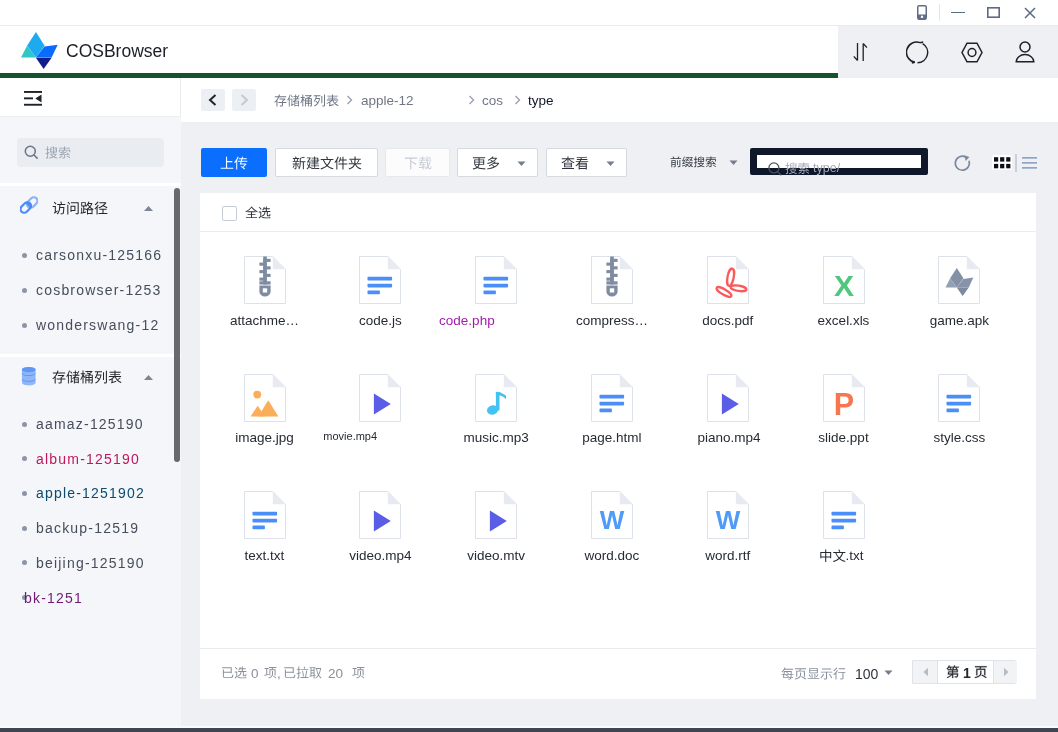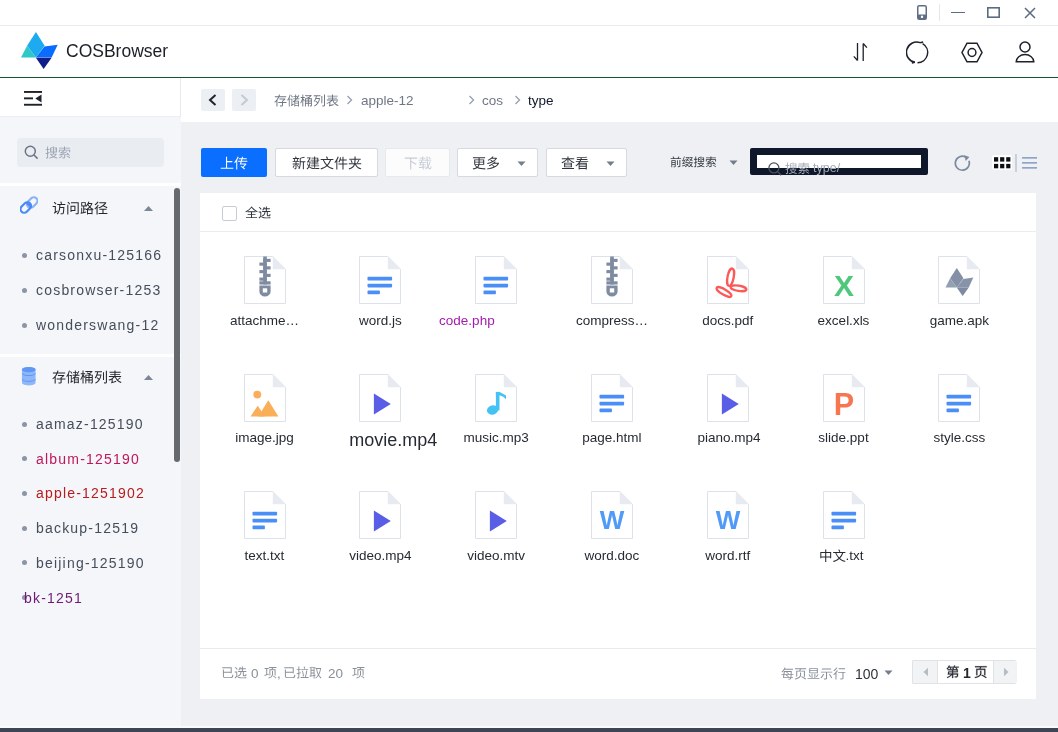--- a/index.html
+++ b/index.html
@@ -59,21 +59,21 @@
   <div class="abs" style="left:939px;top:4px;width:1px;height:17px;background:#e3e6eb"></div>
   <div class="abs" style="left:951px;top:11.5px;width:14px;height:1.6px;background:#5b6b84"></div>
   <svg class="abs" style="left:987px;top:6.5px" width="13" height="11" viewBox="0 0 13 11">
         <rect x="0.8" y="0.8" width="11.4" height="9.4" fill="none" stroke="#5b6b84" stroke-width="1.6"></rect>
       </svg>
   <svg class="abs" style="left:1023.5px;top:6.5px" width="12" height="12" viewBox="0 0 12 12">
         <path d="M1,1 L11,11 M11,1 L1,11" stroke="#5b6b84" stroke-width="1.5"></path>
       </svg>
 </div>
 
-<div class="abs" style="left:0;top:26px;width:1058px;height:52px;background:#fff;border-bottom:1px solid #14532d">
+<div class="abs" style="left:0;top:26px;width:838px;height:52px;background:#fff;border-bottom:5px solid #14532d">
   <svg class="abs" style="left:21px;top:6px" width="37" height="37" viewBox="0 0 36 36">
         <path d="M14.5,0 L23,13.3 L14.5,24.9 L5.9,13.3 Z" fill="#1daaf1"></path>
         <path d="M5.9,13.3 L0,24.9 L14.5,24.9 Z" fill="#2fc7c7"></path>
         <path d="M14.5,24.9 L22.8,14 L35.7,12.3 L29.8,24.9 Z" fill="#0a6cff"></path>
         <path d="M14.5,25 L29.8,25 L22,36 Z" fill="#111e89"></path>
       </svg>
   <div class="abs" style="left:66px;top:15px;font-size:17.5px;color:#1b1f26">COSBrowser</div>
   <svg class="abs" style="left:852px;top:16px" width="18" height="20" viewBox="0 0 18 20">
     <g stroke="#1c212b" stroke-width="1.3" fill="none">
           <path d="M5.5,1 V18.5 M5.5,18.5 L1.8,14.4"></path>
@@ -166,21 +166,21 @@
     <div style="position:absolute;left:36px;top:247px;font-size:14px;letter-spacing:1.2px;color:#464e5c;white-space:nowrap;width:140px;overflow:hidden">carsonxu-125166</div>
     <span style="position:absolute;left:21.5px;top:287.5px;width:5px;height:5px;border-radius:50%;background:#8b95a6"></span>
     <div style="position:absolute;left:36px;top:282px;font-size:14px;letter-spacing:1.2px;color:#464e5c;white-space:nowrap;width:140px;overflow:hidden">cosbrowser-1253</div>
     <span style="position:absolute;left:21.5px;top:322.5px;width:5px;height:5px;border-radius:50%;background:#8b95a6"></span>
     <div style="position:absolute;left:36px;top:317px;font-size:14px;letter-spacing:1.2px;color:#464e5c;white-space:nowrap;width:140px;overflow:hidden">wonderswang-12</div>
     <span style="position:absolute;left:21.5px;top:421.5px;width:5px;height:5px;border-radius:50%;background:#8b95a6"></span>
     <div style="position:absolute;left:36px;top:416px;font-size:14px;letter-spacing:1.2px;color:#464e5c;white-space:nowrap;width:140px;overflow:hidden">aamaz-125190</div>
     <span style="position:absolute;left:21.5px;top:456.2px;width:5px;height:5px;border-radius:50%;background:#8b95a6"></span>
     <div style="position:absolute;left:36px;top:450.7px;font-size:14px;letter-spacing:1.2px;color:#be185d;white-space:nowrap;width:140px;overflow:hidden">album-125190</div>
     <span style="position:absolute;left:21.5px;top:490.9px;width:5px;height:5px;border-radius:50%;background:#8b95a6"></span>
-    <div style="position:absolute;left:36px;top:485.4px;font-size:14px;letter-spacing:1.2px;color:#b91c1c;white-space:nowrap;width:140px;overflow:hidden">apple-1251902</div>
+    <div style="position:absolute;left:36px;top:485.4px;font-size:14px;letter-spacing:1.2px;color:#0c4a6e;white-space:nowrap;width:140px;overflow:hidden">apple-1251902</div>
     <span style="position:absolute;left:21.5px;top:525.6px;width:5px;height:5px;border-radius:50%;background:#8b95a6"></span>
     <div style="position:absolute;left:36px;top:520.1px;font-size:14px;letter-spacing:1.2px;color:#464e5c;white-space:nowrap;width:140px;overflow:hidden">backup-12519</div>
     <span style="position:absolute;left:21.5px;top:560.3px;width:5px;height:5px;border-radius:50%;background:#8b95a6"></span>
     <div style="position:absolute;left:36px;top:554.8px;font-size:14px;letter-spacing:1.2px;color:#464e5c;white-space:nowrap;width:140px;overflow:hidden">beijing-125190</div>
     <span style="position:absolute;left:21.5px;top:595px;width:5px;height:5px;border-radius:50%;background:#8b95a6"></span>
     <div style="position:absolute;left:24px;top:589.5px;font-size:14px;letter-spacing:1.2px;color:#701a75;white-space:nowrap;width:140px;overflow:hidden">bk-1251</div>
 <div class="abs" style="left:173.5px;top:188px;width:6px;height:274px;background:#66696e;border-radius:3px"></div>
 
 <div class="abs" style="left:181px;top:78px;width:877px;height:44px;background:#fff">
   <div class="abs" style="left:20px;top:11px;width:24px;height:22px;background:#eceff3;border-radius:2px">
@@ -323,21 +323,21 @@
         <rect x="18.8" y="32.3" width="4.4" height="4.2" fill="#fff"></rect>
       </svg></div>
     <div style="position:absolute;left:207.5px;top:312.5px;width:114px;text-align:center;font-size:13.5px;color:#262b33;white-space:nowrap">attachme…</div>
     <div style="position:absolute;left:359.3px;top:256px;width:42px;height:48px"><svg width="42" height="48" viewBox="0 0 42 48">
         <path d="M0.5,0.5 H28.8 L41.5,13.2 V47.5 H0.5 Z" fill="#fff" stroke="#dde1e9" stroke-width="1"></path>
         <path d="M28.8,0.5 L41.5,13.2 H28.8 Z" fill="#e7eaf0"></path>
         <rect x="8.5" y="20.8" width="24.6" height="3.7" rx="0.8" fill="#4a8ef8"></rect>
         <rect x="8.5" y="27.7" width="24.6" height="3.7" rx="0.8" fill="#4a8ef8"></rect>
         <rect x="8.5" y="34.6" width="12.4" height="3.7" rx="0.8" fill="#4a8ef8"></rect>
       </svg></div>
-    <div style="position:absolute;left:323.3px;top:312.5px;width:114px;text-align:center;font-size:13.5px;color:#262b33;white-space:nowrap">word.js</div>
+    <div style="position:absolute;left:323.3px;top:312.5px;width:114px;text-align:center;font-size:13.5px;color:#262b33;white-space:nowrap">code.js</div>
     <div style="position:absolute;left:475.1px;top:256px;width:42px;height:48px"><svg width="42" height="48" viewBox="0 0 42 48">
         <path d="M0.5,0.5 H28.8 L41.5,13.2 V47.5 H0.5 Z" fill="#fff" stroke="#dde1e9" stroke-width="1"></path>
         <path d="M28.8,0.5 L41.5,13.2 H28.8 Z" fill="#e7eaf0"></path>
         <rect x="8.5" y="20.8" width="24.6" height="3.7" rx="0.8" fill="#4a8ef8"></rect>
         <rect x="8.5" y="27.7" width="24.6" height="3.7" rx="0.8" fill="#4a8ef8"></rect>
         <rect x="8.5" y="34.6" width="12.4" height="3.7" rx="0.8" fill="#4a8ef8"></rect>
       </svg></div>
     <div style="position:absolute;left:439.1px;top:312.5px;width:114px;text-align:left;font-size:13.5px;color:#a21caf;white-space:nowrap">code.php</div>
     <div style="position:absolute;left:590.9px;top:256px;width:42px;height:48px"><svg width="42" height="48" viewBox="0 0 42 48">
         <path d="M0.5,0.5 H28.8 L41.5,13.2 V47.5 H0.5 Z" fill="#fff" stroke="#dde1e9" stroke-width="1"></path>
@@ -387,21 +387,21 @@
         <circle cx="13.3" cy="20.6" r="3.9" fill="#f9ae57"></circle>
         <path d="M24.3,26.3 L34.4,42.4 L14.2,42.4 Z" fill="#f9ae57"></path>
         <path d="M13.7,31.8 L20.9,42.4 L6.5,42.4 Z" fill="#f9ae57"></path>
       </svg></div>
     <div style="position:absolute;left:207.5px;top:430px;width:114px;text-align:center;font-size:13.5px;color:#262b33;white-space:nowrap">image.jpg</div>
     <div style="position:absolute;left:359.3px;top:373.5px;width:42px;height:48px"><svg width="42" height="48" viewBox="0 0 42 48">
         <path d="M0.5,0.5 H28.8 L41.5,13.2 V47.5 H0.5 Z" fill="#fff" stroke="#dde1e9" stroke-width="1"></path>
         <path d="M28.8,0.5 L41.5,13.2 H28.8 Z" fill="#e7eaf0"></path>
         <path d="M14.9,19.5 L31.8,30 L14.9,40.4 Z" fill="#5a5de6"></path>
       </svg></div>
-    <div style="position:absolute;left:323.3px;top:430px;width:114px;text-align:right;font-size:18px;color:#262b33;white-space:nowrap">movie.mp4</div>
+    <div style="position:absolute;left:323.3px;top:430px;width:114px;text-align:left;font-size:11px;color:#262b33;white-space:nowrap">movie.mp4</div>
     <div style="position:absolute;left:475.1px;top:373.5px;width:42px;height:48px"><svg width="42" height="48" viewBox="0 0 42 48">
         <path d="M0.5,0.5 H28.8 L41.5,13.2 V47.5 H0.5 Z" fill="#fff" stroke="#dde1e9" stroke-width="1"></path>
         <path d="M28.8,0.5 L41.5,13.2 H28.8 Z" fill="#e7eaf0"></path>
         <g fill="#45c2f4">
           <ellipse cx="17.6" cy="36" rx="5.7" ry="4.7" transform="rotate(-16 17.6 36)"></ellipse>
           <rect x="20.9" y="17.9" width="3.6" height="18.5"></rect>
           <path d="M20.9,17.9 L24.7,17.9 L31,21.6 L31,25.2 L28.2,22.8 L24.5,21.2 L20.9,21.2 Z"></path>
         </g>
       </svg></div>
     <div style="position:absolute;left:439.1px;top:430px;width:114px;text-align:center;font-size:13.5px;color:#262b33;white-space:nowrap">music.mp3</div>

